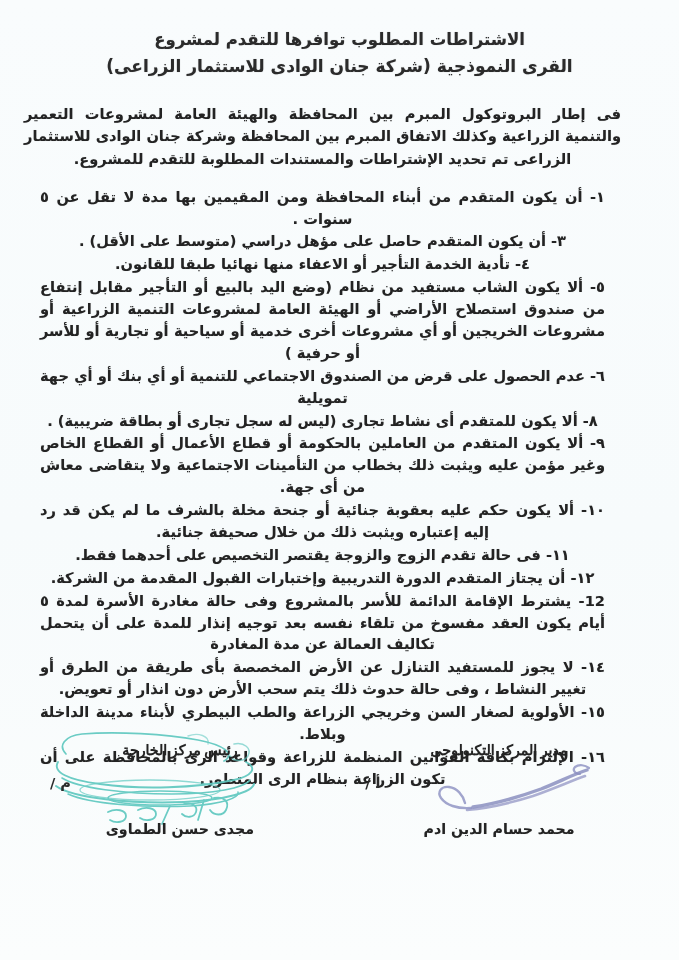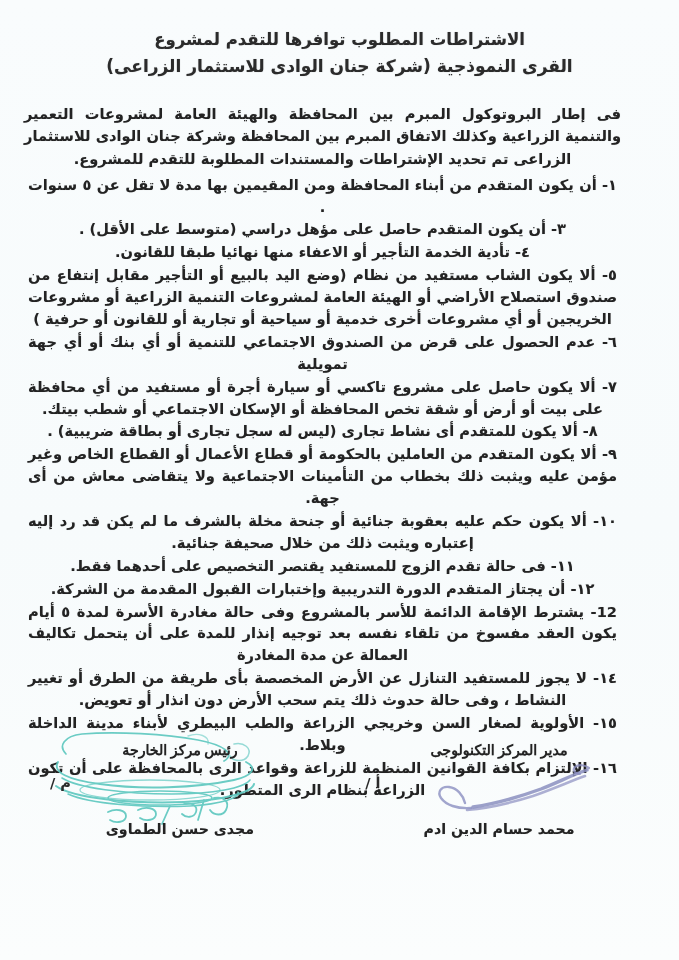--- a/index.html
+++ b/index.html
@@ -50,21 +50,21 @@
     font-weight: bold;
     color: #232323;
     line-height: 1.52;
     text-align: justify;
     text-align-last: center;
     margin-bottom: 3px;
     text-shadow: 0 0 0.7px rgba(35,35,35,0.30);
   }
   ol.clauses {
     list-style: none;
-    margin: 4px;
+    margin: 16px;
     padding: 0;
   }
   ol.clauses li {
     font-size: 14.6px;
     font-weight: bold;
     color: #232323;
     line-height: 1.50;
     text-align: justify;
     text-align-last: center;
     margin: 0 0 1px 0;
@@ -170,45 +170,41 @@
       <li>
         <span class="clause-num">٣-</span>
         <span>أن يكون المتقدم حاصل على مؤهل دراسي (متوسط على الأقل) .</span>
       </li>
       <li>
         <span class="clause-num">٤-</span>
         <span>تأدية الخدمة التأجير أو الاعفاء منها نهائيا طبقا للقانون.</span>
       </li>
       <li>
         <span class="clause-num">٥-</span>
-        <span>ألا يكون الشاب مستفيد من نظام (وضع اليد بالبيع أو التأجير مقابل إنتفاع من صندوق استصلاح الأراضي أو الهيئة العامة لمشروعات التنمية الزراعية أو مشروعات الخريجين أو أي مشروعات أخرى خدمية أو سياحية أو تجارية أو للقانون أو حرفية )</span>
+        <span>ألا يكون الشاب مستفيد من نظام (وضع اليد بالبيع أو التأجير مقابل إنتفاع من صندوق استصلاح الأراضي أو الهيئة العامة لمشروعات التنمية الزراعية أو مشروعات الخريجين أو أي مشروعات أخرى خدمية أو سياحية أو تجارية أو للأسر أو حرفية )</span>
       </li>
       <li>
         <span class="clause-num">٦-</span>
         <span>عدم الحصول على قرض من الصندوق الاجتماعي للتنمية أو أي بنك أو أي جهة تمويلية</span>
       </li>
       <li>
-        <span class="clause-num">٧-</span>
-        <span>ألا يكون حاصل على مشروع تاكسي أو سيارة أجرة أو مستفيد من أي محافظة على بيت أو أرض أو شقة تخص المحافظة أو الإسكان الاجتماعي أو شطب بيتك.</span>
-      </li>
-      <li>
         <span class="clause-num">٨-</span>
         <span>ألا يكون للمتقدم أى نشاط تجارى (ليس له سجل تجارى أو بطاقة ضريبية) .</span>
       </li>
       <li>
         <span class="clause-num">٩-</span>
         <span>ألا يكون المتقدم من العاملين بالحكومة أو قطاع الأعمال أو القطاع الخاص وغير مؤمن عليه ويثبت ذلك بخطاب من التأمينات الاجتماعية ولا يتقاضى معاش من أى جهة.</span>
       </li>
       <li>
         <span class="clause-num">١٠-</span>
         <span>ألا يكون حكم عليه بعقوبة جنائية أو جنحة مخلة بالشرف ما لم يكن قد رد إليه إعتباره ويثبت ذلك من خلال صحيفة جنائية.</span>
       </li>
       <li>
         <span class="clause-num">١١-</span>
-        <span>فى حالة تقدم الزوج للمستفيد يقتصر التخصيص على أحدهما فقط.</span>
+        <span>فى حالة تقدم الزوج والزوجة يقتصر التخصيص على أحدهما فقط.</span>
       </li>
       <li>
         <span class="clause-num">١٢-</span>
         <span>أن يجتاز المتقدم الدورة التدريبية وإختبارات القبول المقدمة من الشركة.</span>
       </li>
       <li>
         <span class="clause-num">12-</span>
         <span>يشترط الإقامة الدائمة للأسر بالمشروع وفى حالة مغادرة الأسرة لمدة ٥ أيام يكون العقد مفسوخ من تلقاء نفسه بعد توجيه إنذار للمدة على أن يتحمل تكاليف العمالة عن مدة المغادرة</span>
       </li>
       <li>

